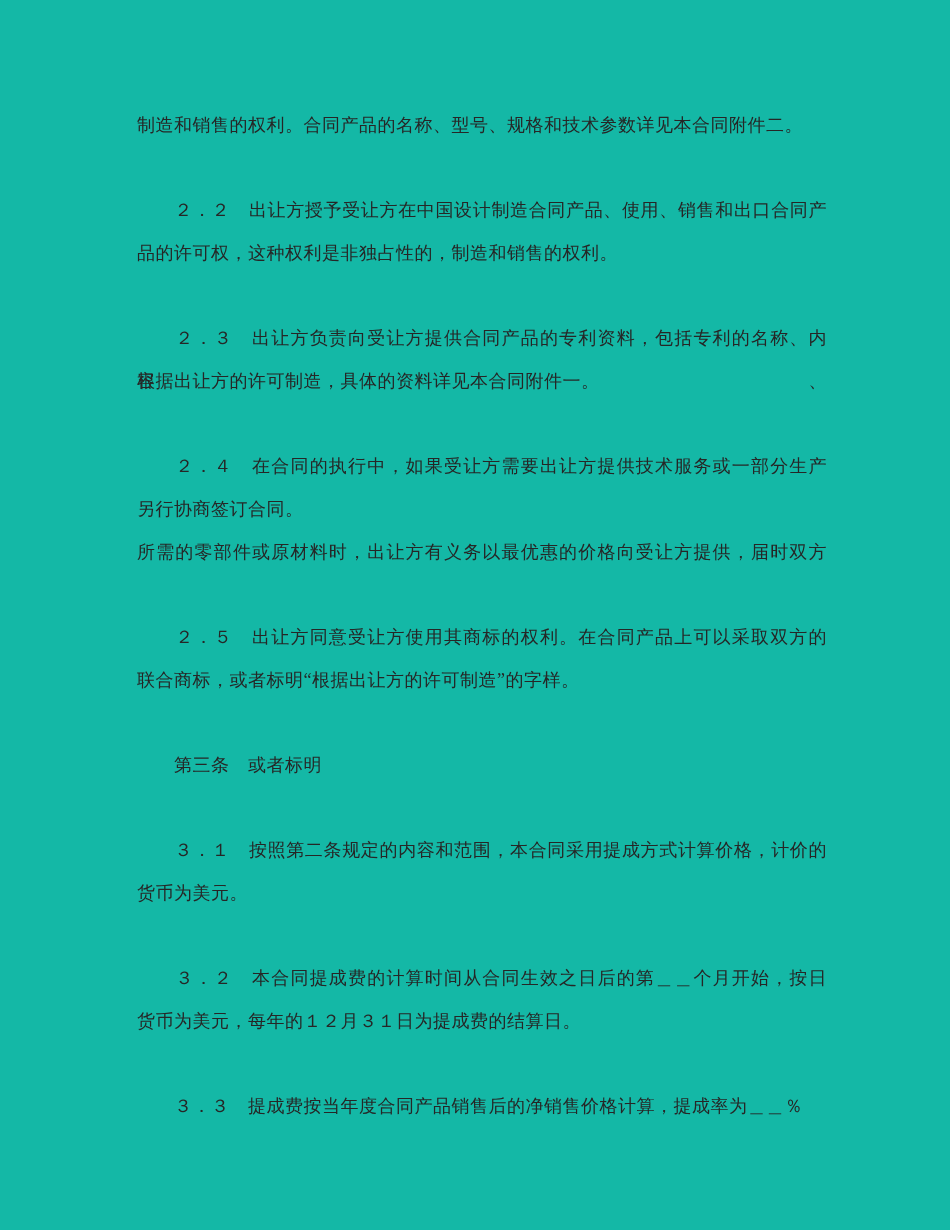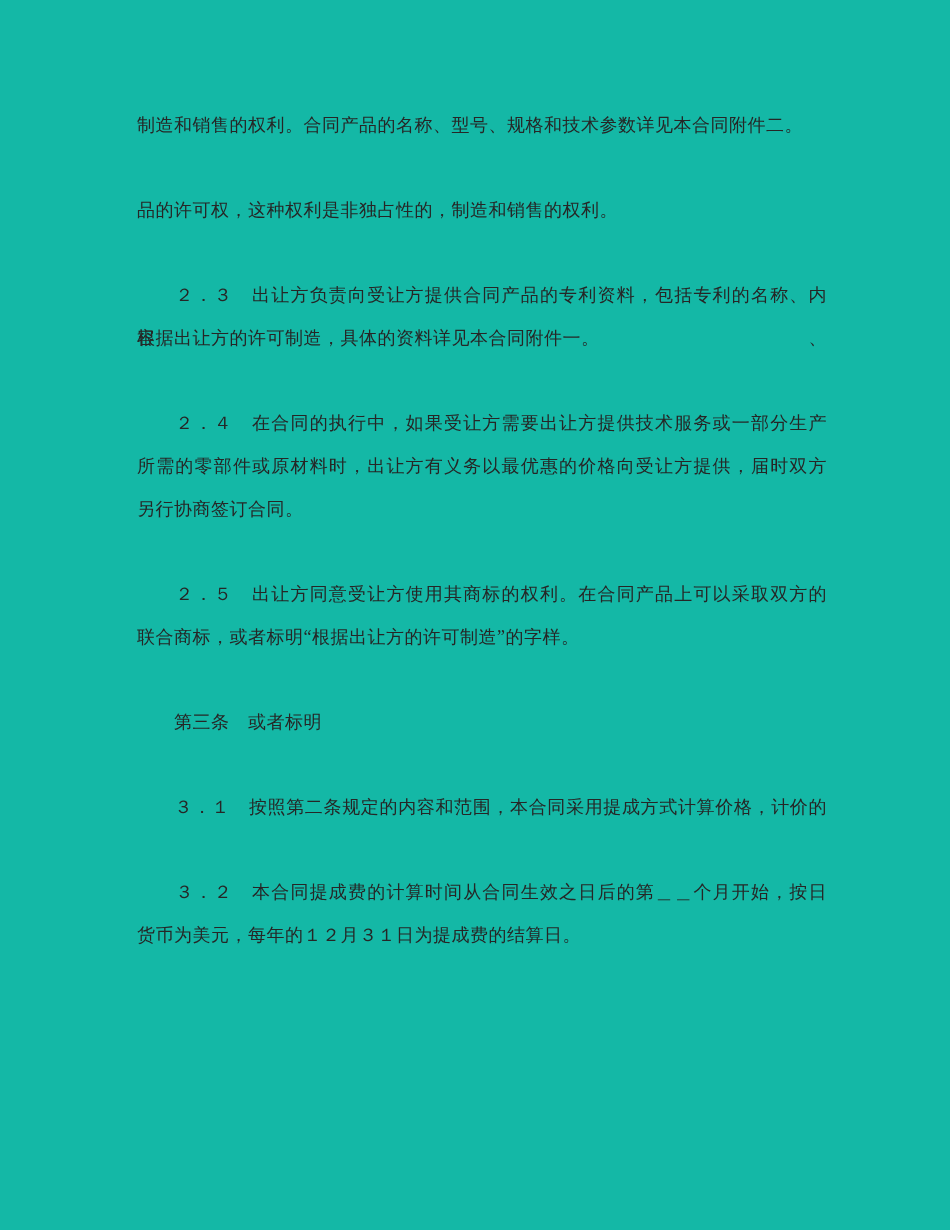--- a/index.html
+++ b/index.html
@@ -46,39 +46,44 @@
 </style>
 </head>
 <body>
 
 <div class="page">
   <div class="doc" style="color: rgb(38, 38, 38);">
       <div class="para">
         <div class="line last">制造和销售的权利。合同产品的名称、型号、规格和技术参数详见本合同附件二。</div>
       </div>
       <div class="para">
+        <div class="line">　　２．２　出让方授予受让方在中国设计制造合同产品、使用、销售和出口合同产</div>
         <div class="line last">品的许可权，这种权利是非独占性的，制造和销售的权利。</div>
       </div>
       <div class="para">
         <div class="line">　　２．３　出让方负责向受让方提供合同产品的专利资料，包括专利的名称、内容、</div>
         <div class="line last">根据出让方的许可制造，具体的资料详见本合同附件一。</div>
       </div>
       <div class="para">
         <div class="line">　　２．４　在合同的执行中，如果受让方需要出让方提供技术服务或一部分生产</div>
+        <div class="line last">另行协商签订合同。</div>
         <div class="line">所需的零部件或原材料时，出让方有义务以最优惠的价格向受让方提供，届时双方</div>
-        <div class="line last">另行协商签订合同。</div>
       </div>
       <div class="para">
         <div class="line">　　２．５　出让方同意受让方使用其商标的权利。在合同产品上可以采取双方的</div>
         <div class="line last">联合商标，或者标明“根据出让方的许可制造”的字样。</div>
       </div>
       <div class="para">
         <div class="line last">　　第三条　或者标明</div>
       </div>
       <div class="para">
         <div class="line">　　３．１　按照第二条规定的内容和范围，本合同采用提成方式计算价格，计价的</div>
+        <div class="line last">货币为美元。</div>
       </div>
       <div class="para">
         <div class="line">　　３．２　本合同提成费的计算时间从合同生效之日后的第＿＿个月开始，按日</div>
         <div class="line last">货币为美元，每年的１２月３１日为提成费的结算日。</div>
       </div>
+      <div class="para">
+        <div class="line last">　　３．３　提成费按当年度合同产品销售后的净销售价格计算，提成率为＿＿％</div>
+      </div>
     </div>
 </div>
 
 </body></html>

